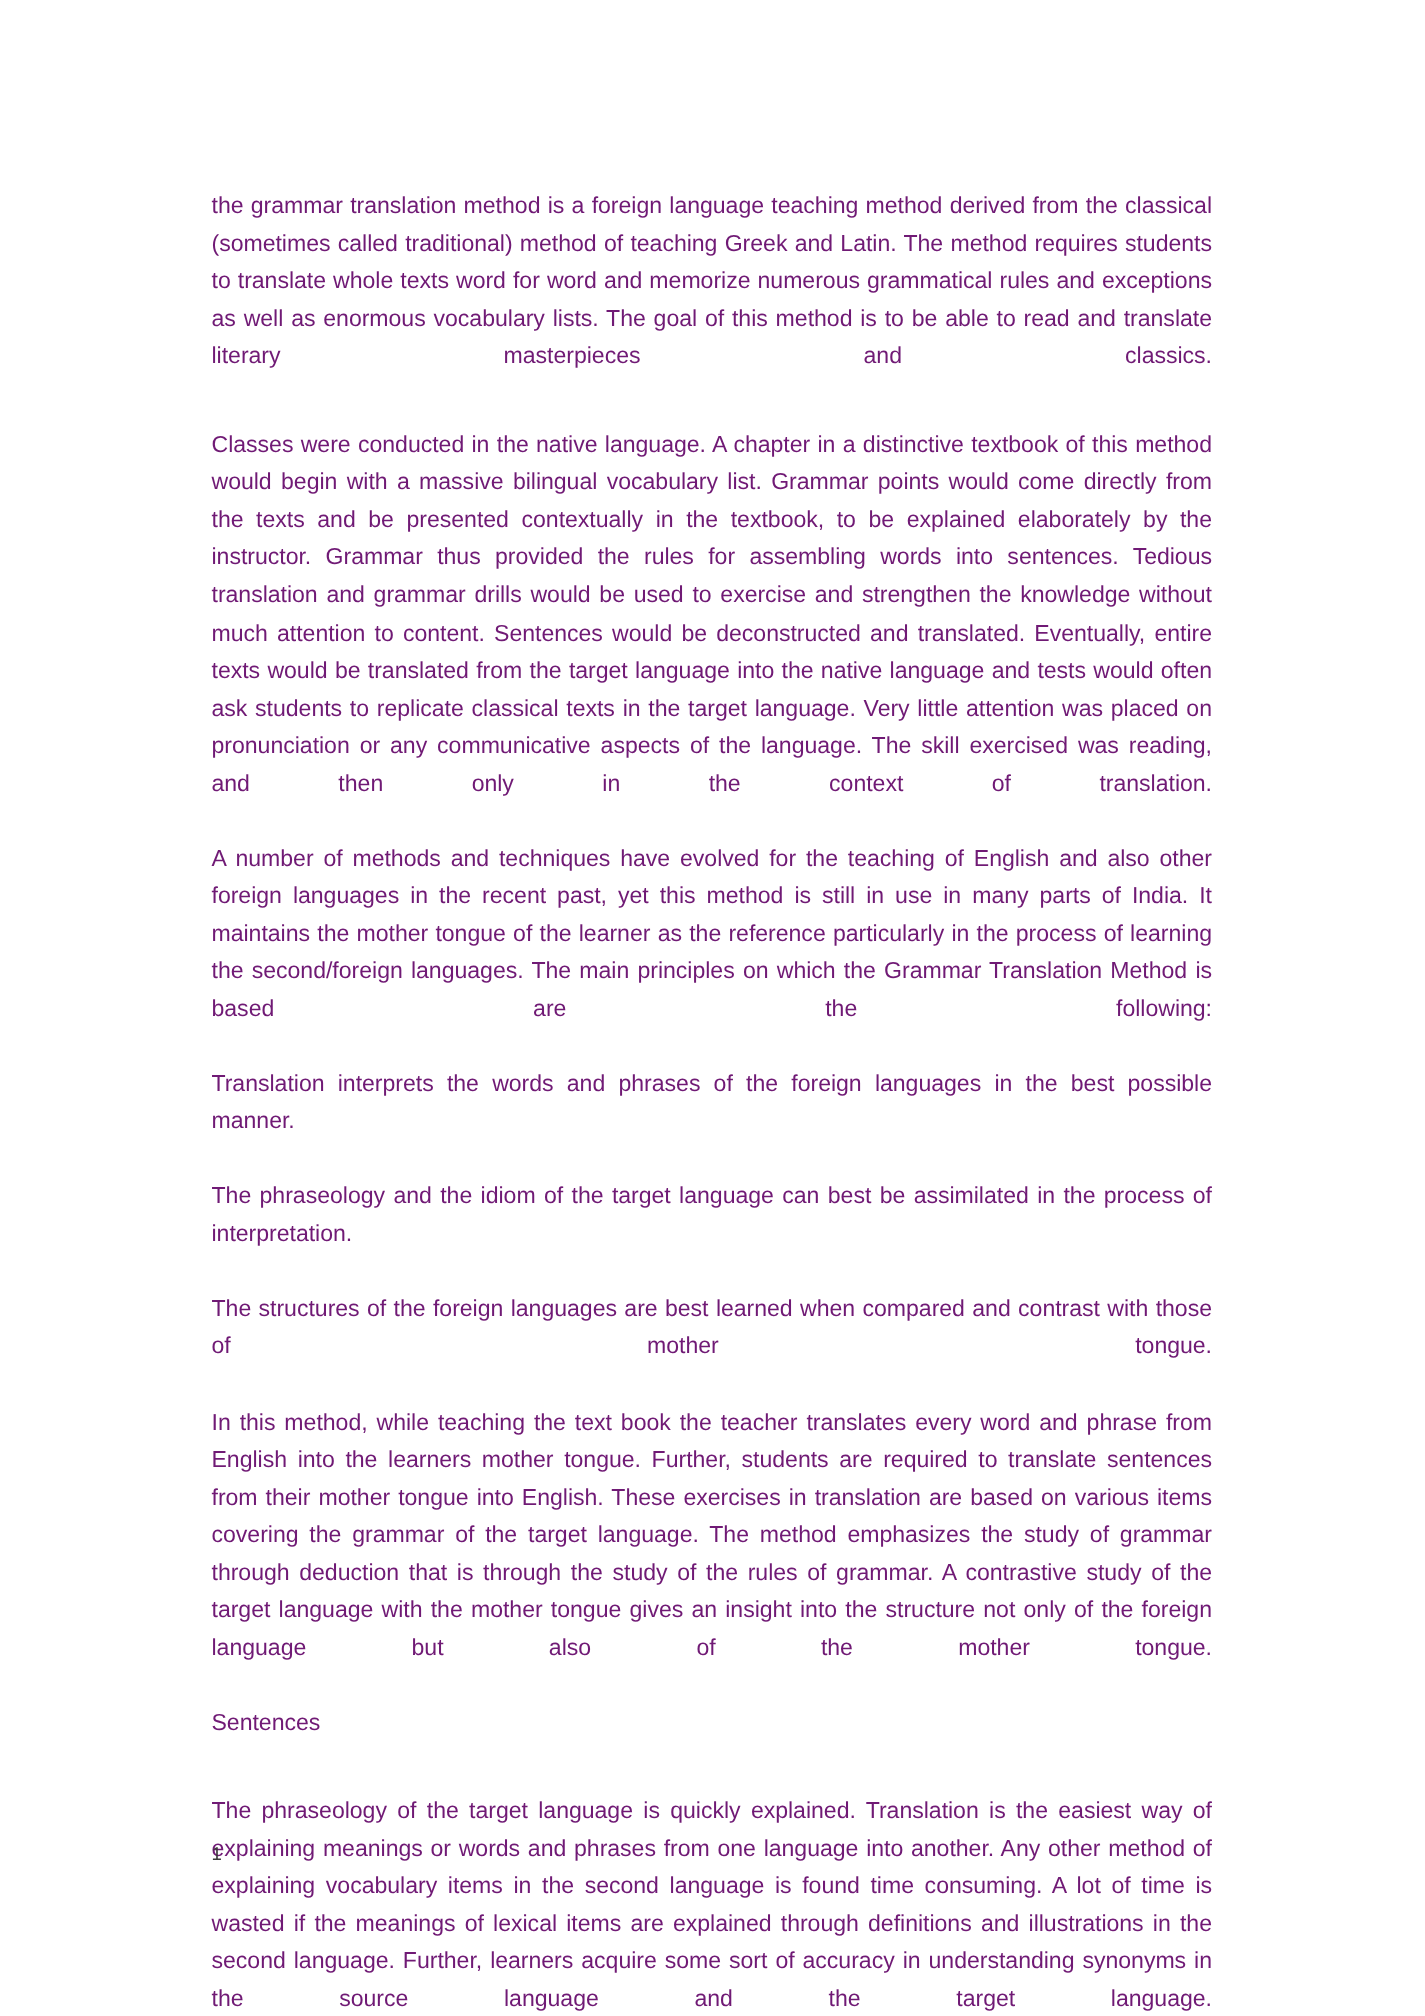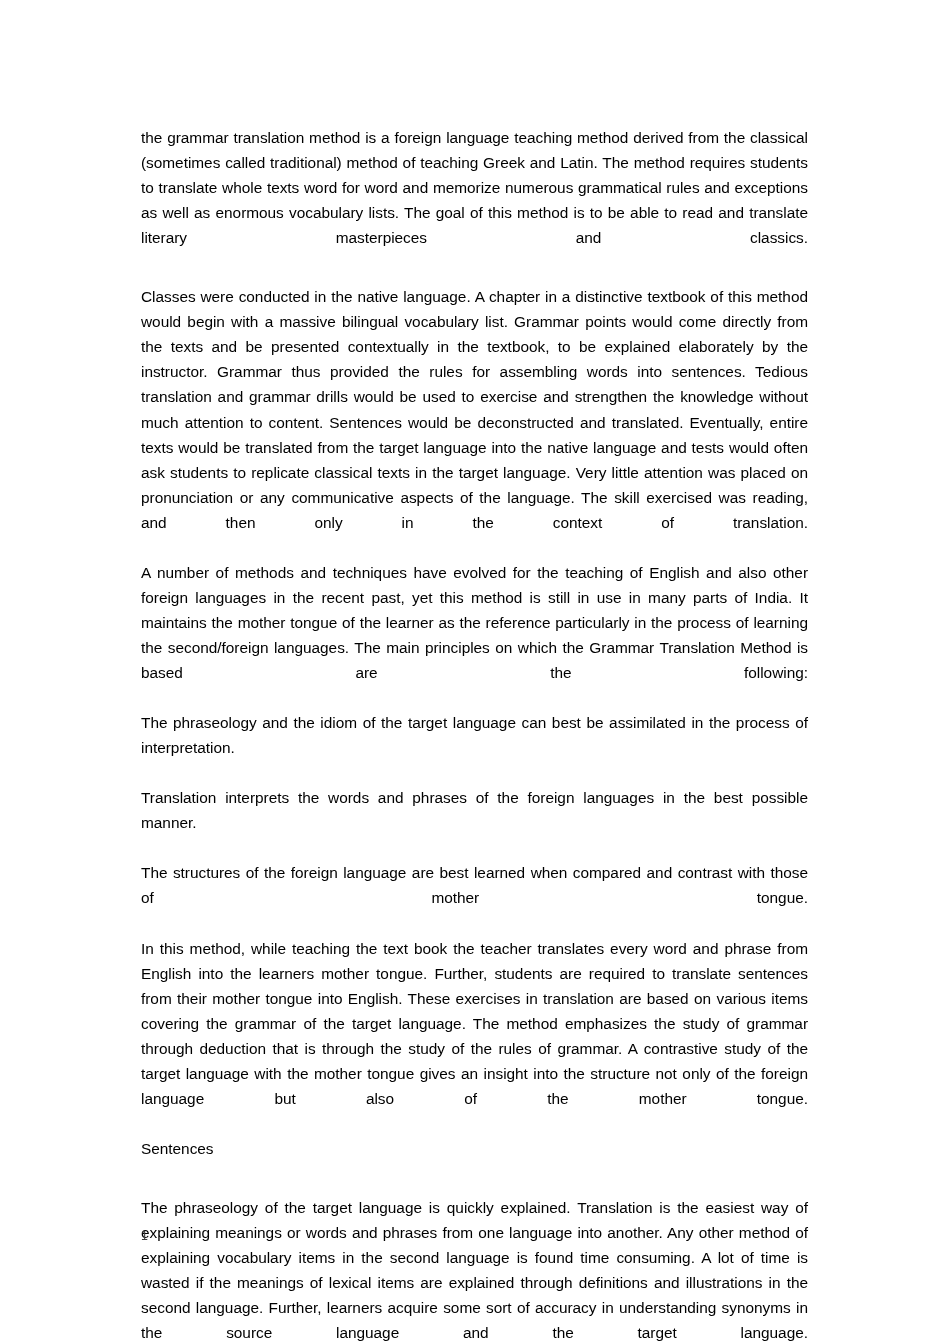--- a/index.html
+++ b/index.html
@@ -27,21 +27,21 @@
     position: absolute;
     left: 141px;
     top: 125px;
     width: 667px;
   }
   .para {
     margin: 0;
     padding: 0;
     font-size: 15.4px;
     line-height: 25.05px;
-    color: #000000;
+    color: #701a75;
     text-align: justify;
     text-justify: inter-word;
     letter-spacing: -0.02px;
     word-spacing: 0.1px;
     -moz-hyphens: none;
     hyphens: none;
   }
   
   .para::after {
     content: "";
@@ -68,25 +68,25 @@
 <div class="page">
 
   <div class="text-column">
 
     <p class="para">the grammar translation method is a foreign language teaching method derived from the classical (sometimes called traditional) method of teaching Greek and Latin. The method requires students to translate whole texts word for word and memorize numerous grammatical rules and exceptions as well as enormous vocabulary lists. The goal of this method is to be able to read and translate literary masterpieces and classics.</p>
 
     <p class="para gap-before">Classes were conducted in the native language. A chapter in a distinctive textbook of this method would begin with a massive bilingual vocabulary list. Grammar points would come directly from the texts and be presented contextually in the textbook, to be explained elaborately by the instructor. Grammar thus provided the rules for assembling words into sentences. Tedious translation and grammar drills would be used to exercise and strengthen the knowledge without much attention to content. Sentences would be deconstructed and translated. Eventually, entire texts would be translated from the target language into the native language and tests would often ask students to replicate classical texts in the target language. Very little attention was placed on pronunciation or any communicative aspects of the language. The skill exercised was reading, and then only in the context of translation.</p>
 
     <p class="para">A number of methods and techniques have evolved for the teaching of English and also other foreign languages in the recent past, yet this method is still in use in many parts of India. It maintains the mother tongue of the learner as the reference particularly in the process of learning the second/foreign languages. The main principles on which the Grammar Translation Method is based are the following:</p>
 
+    <p class="para">Translation interprets the words and phrases of the foreign languages in the best possible manner.</p>
+
     <p class="para">The phraseology and the idiom of the target language can best be assimilated in the process of interpretation.</p>
 
-    <p class="para">Translation interprets the words and phrases of the foreign languages in the best possible manner.</p>
-
-    <p class="para">The structures of the foreign language are best learned when compared and contrast with those of mother tongue.</p>
+    <p class="para">The structures of the foreign languages are best learned when compared and contrast with those of mother tongue.</p>
 
     <p class="para">In this method, while teaching the text book the teacher translates every word and phrase from English into the learners mother tongue. Further, students are required to translate sentences from their mother tongue into English. These exercises in translation are based on various items covering the grammar of the target language. The method emphasizes the study of grammar through deduction that is through the study of the rules of grammar. A contrastive study of the target language with the mother tongue gives an insight into the structure not only of the foreign language but also of the mother tongue.</p>
 
     <p class="para">Sentences</p>
 
 
     <p class="para gap-before">The phraseology of the target language is quickly explained. Translation is the easiest way of explaining meanings or words and phrases from one language into another. Any other method of explaining vocabulary items in the second language is found time consuming. A lot of time is wasted if the meanings of lexical items are explained through definitions and illustrations in the second language. Further, learners acquire some sort of accuracy in understanding synonyms in the source language and the target language.</p>
 
   </div>
 

